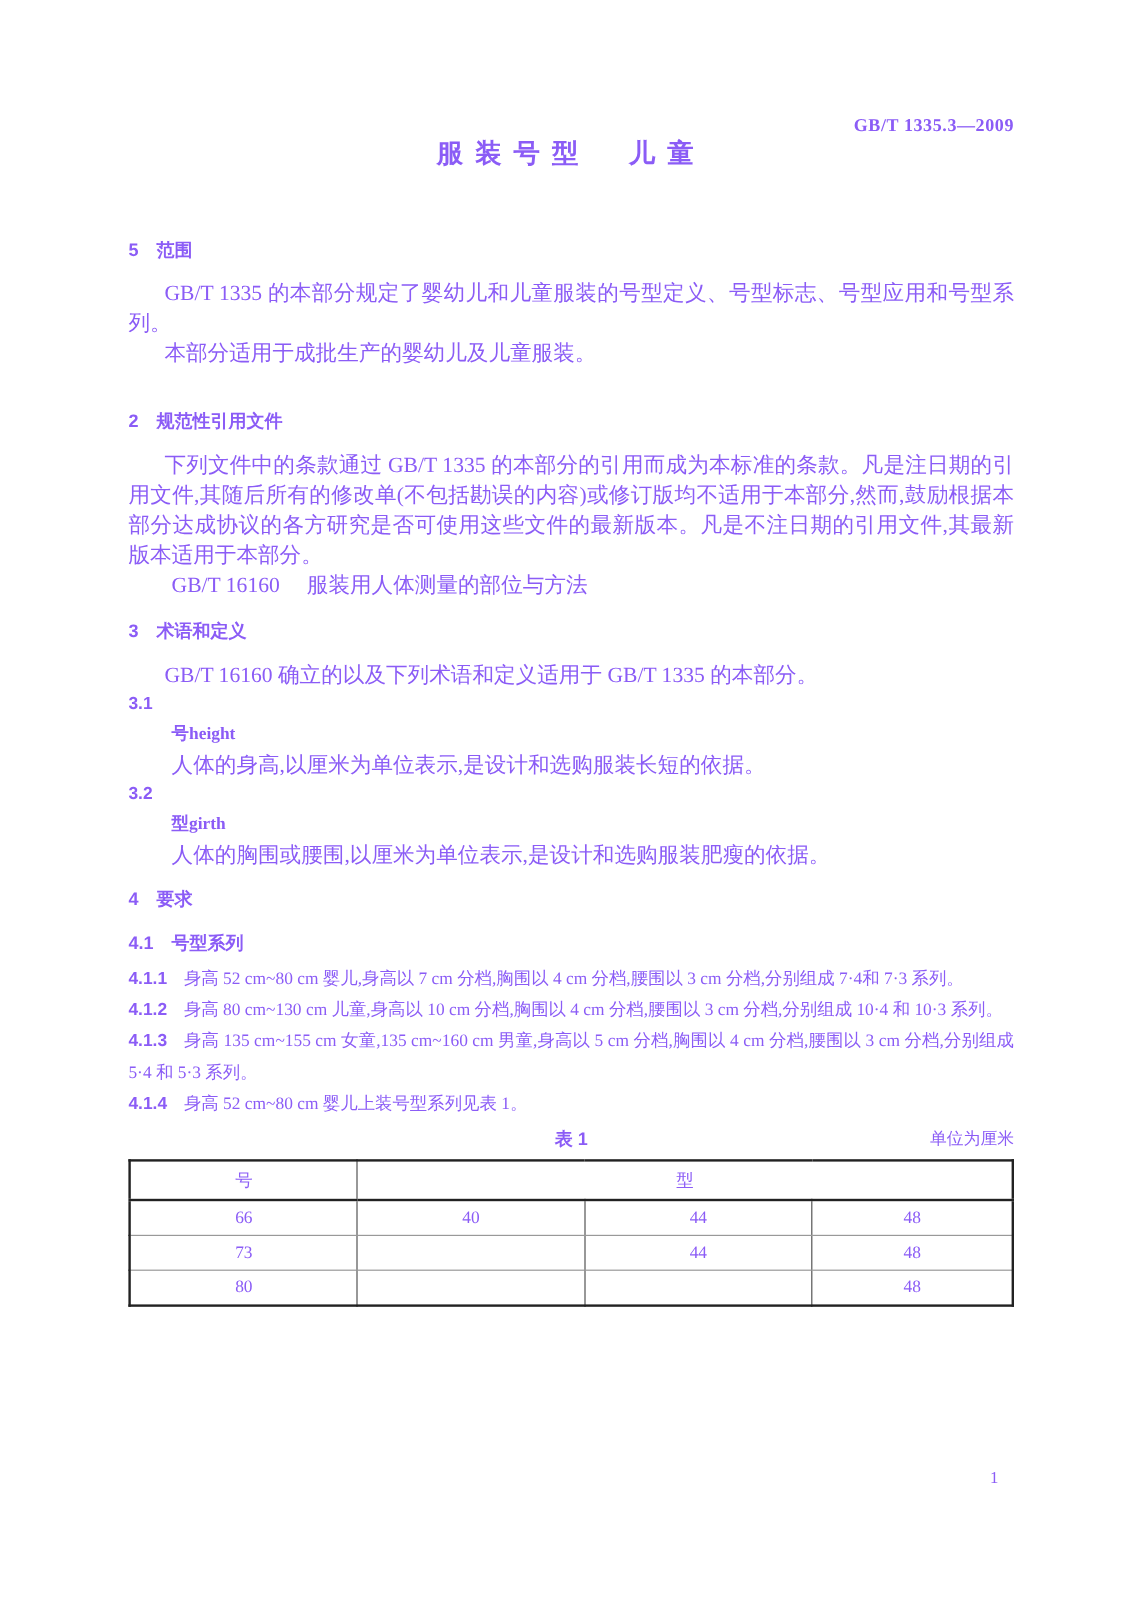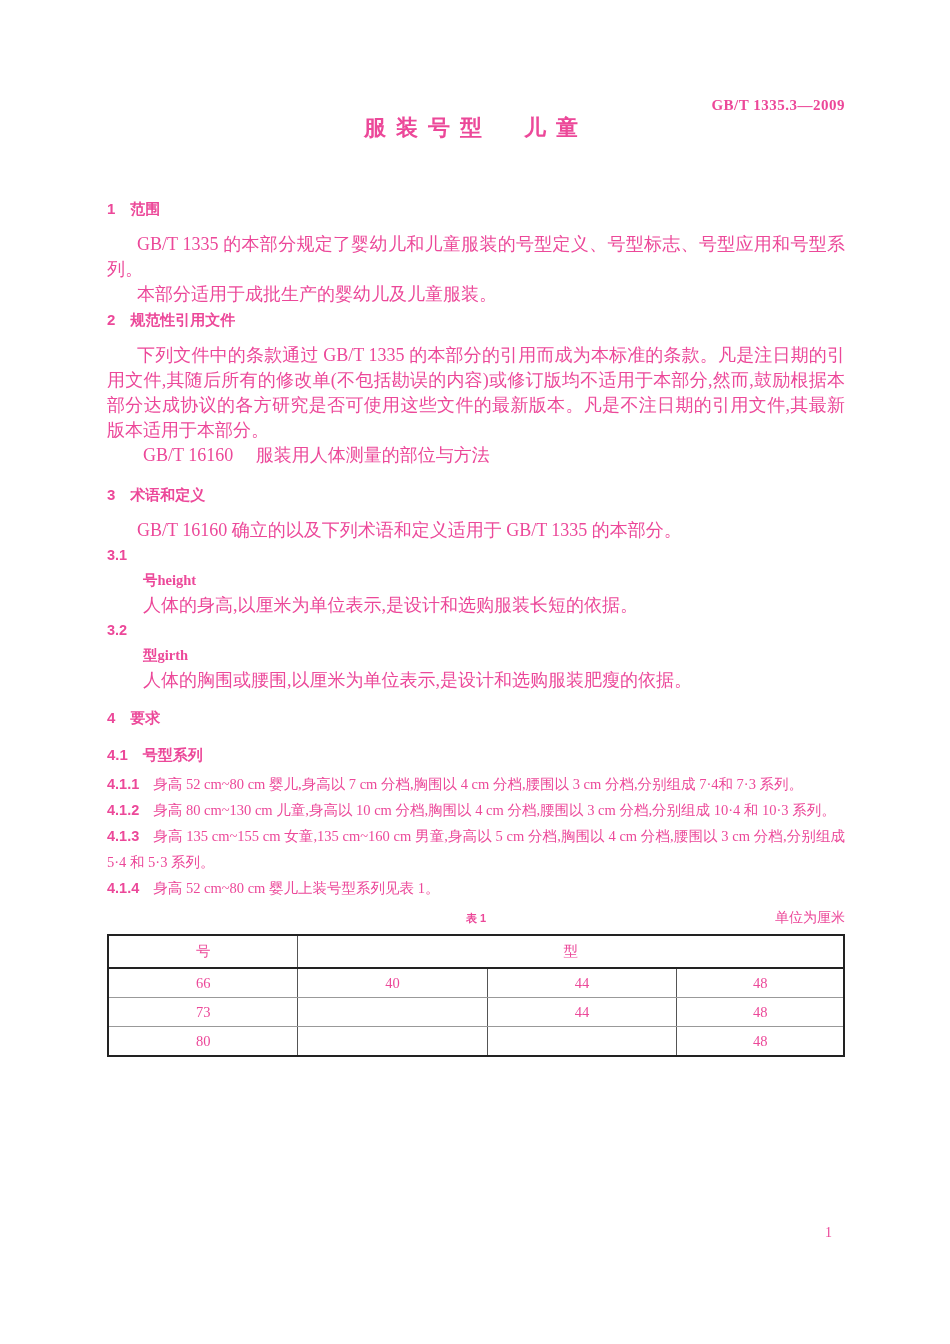--- a/index.html
+++ b/index.html
@@ -1,21 +1,21 @@
 <!DOCTYPE html>
 <html><head>
 <meta charset="utf-8">
 <style>
   html, body { margin: 0; padding: 0; background: #ffffff; }
   .page {
     position: relative;
     width: 950px;
     height: 1344px;
     background: #ffffff;
-    color: #ec4899;
+    color: #8b5cf6;
     font-family: "Liberation Serif", "DejaVu Serif", serif;
     overflow: hidden;
   }
   .content {
     position: absolute;
     left: 107px;
     top: 0;
     width: 738px;
   }
   .doc-number {
@@ -35,21 +35,21 @@
     letter-spacing: 10px;
   }
   .sec-heading {
     font-family: "Liberation Sans", "DejaVu Sans", sans-serif;
     font-size: 15px;
     line-height: 21px;
     font-weight: bold;
     margin: 0;
   }
   .h-s1 { margin-top: 55px; }
-  .h-s2 { margin-top: 2px; }
+  .h-s2 { margin-top: 34px; }
   .h-s3 { margin-top: 16px; }
   .h-s4 { margin-top: 14px; }
   .h-s41 { margin-top: 16px; }
   .para {
     font-size: 18px;
     line-height: 25px;
     text-align: justify;
     margin: 0;
   }
   .first-gap { margin-top: 13px; }
@@ -82,21 +82,21 @@
   .caption-row {
     position: relative;
     margin-top: 6px;
     height: 22px;
   }
   .table-caption {
     position: absolute;
     left: 0; right: 0;
     text-align: center;
     font-family: "Liberation Sans", "DejaVu Sans", sans-serif;
-    font-size: 11px;
+    font-size: 15px;
     font-weight: bold;
     line-height: 22px;
   }
   .unit-note {
     position: absolute;
     right: 0;
     font-size: 14px;
     line-height: 22px;
   }
   table.size-table {
@@ -131,21 +131,21 @@
 </head>
 <body>
 
 <div class="page">
   <div class="content">
 
     <div class="doc-number">GB/T 1335.3—2009</div>
 
     <div class="title">服装号型　儿童</div>
 
-    <h2 class="sec-heading h-s1">1　范围</h2>
+    <h2 class="sec-heading h-s1">5　范围</h2>
     <p class="para indent first-gap">GB/T 1335 的本部分规定了婴幼儿和儿童服装的号型定义、号型标志、号型应用和号型系列。</p>
     <p class="para indent">本部分适用于成批生产的婴幼儿及儿童服装。</p>
 
     <h2 class="sec-heading h-s2">2　规范性引用文件</h2>
     <p class="para indent first-gap">下列文件中的条款通过 GB/T 1335 的本部分的引用而成为本标准的条款。凡是注日期的引用文件,其随后所有的修改单(不包括勘误的内容)或修订版均不适用于本部分,然而,鼓励根据本部分达成协议的各方研究是否可使用这些文件的最新版本。凡是不注日期的引用文件,其最新版本适用于本部分。</p>
     <p class="para hang">GB/T 16160　 服装用人体测量的部位与方法</p>
 
     <h2 class="sec-heading h-s3">3　术语和定义</h2>
     <p class="para indent first-gap">GB/T 16160 确立的以及下列术语和定义适用于 GB/T 1335 的本部分。</p>
 

